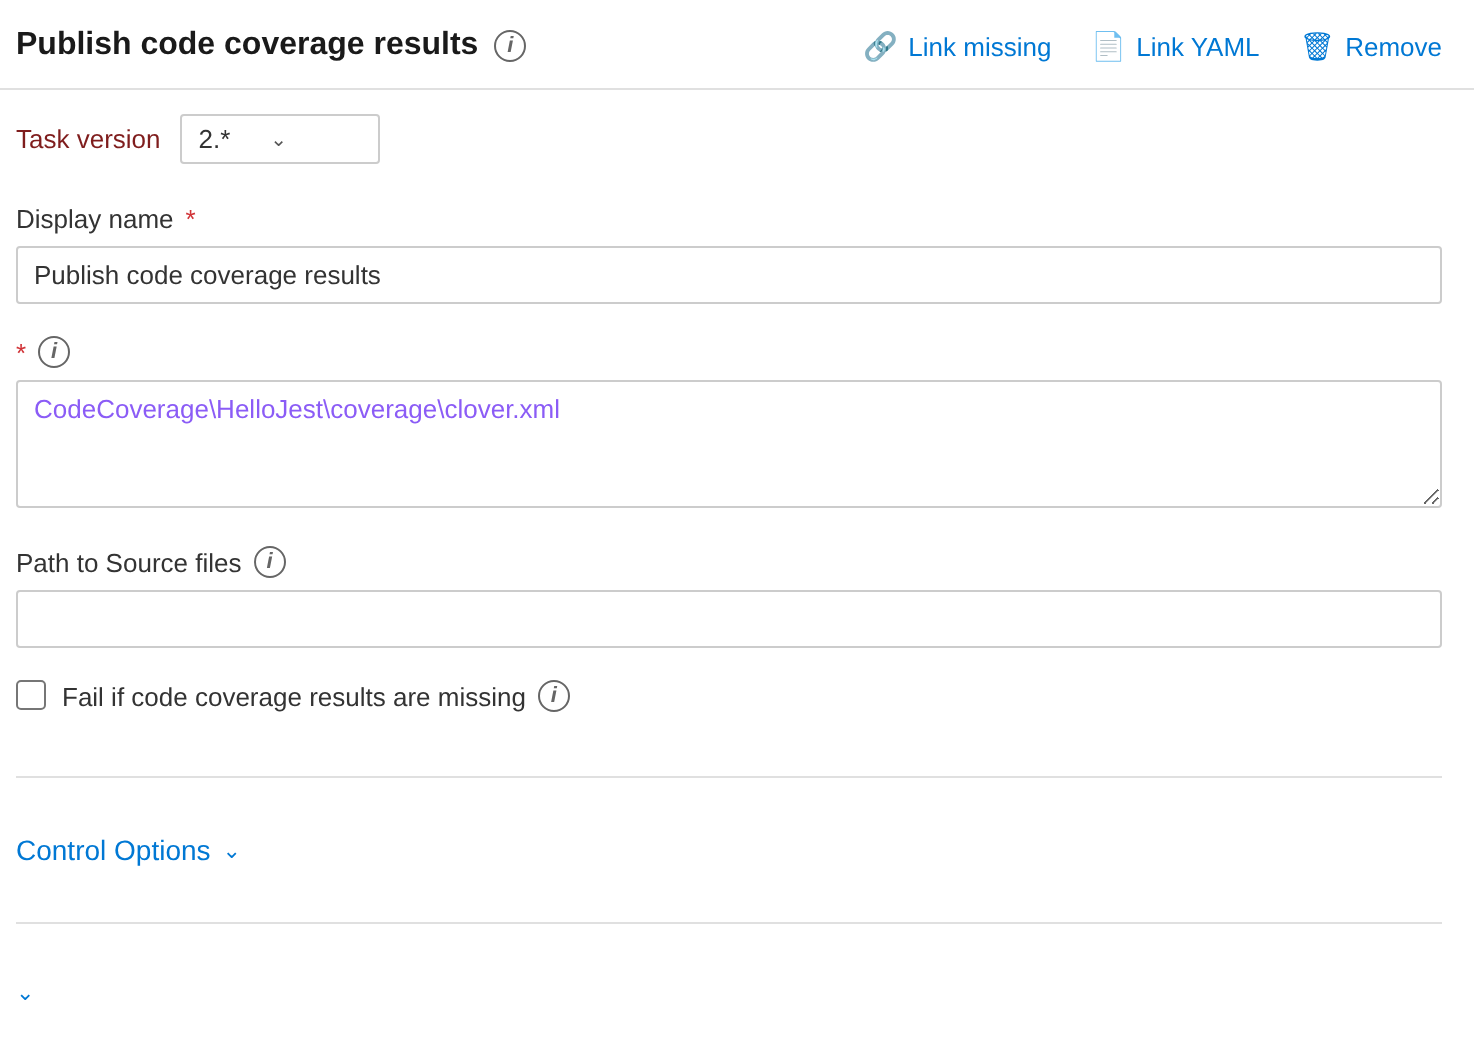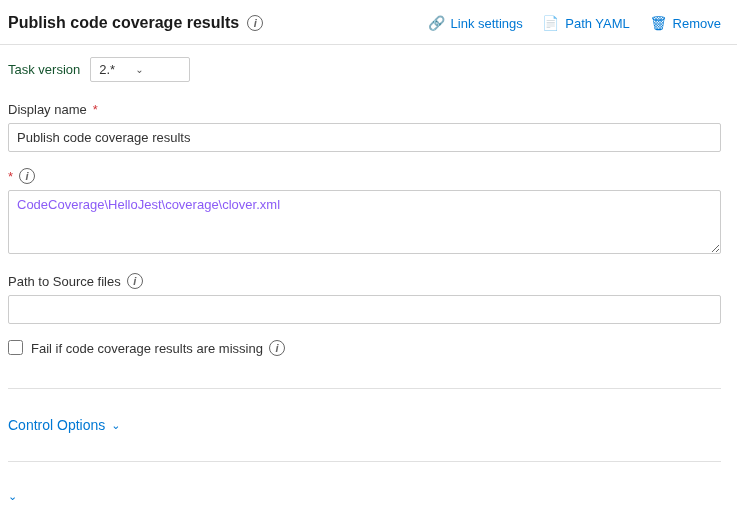--- a/index.html
+++ b/index.html
@@ -75,21 +75,21 @@
 
     .task-version-row {
       display: flex;
       align-items: center;
       gap: 10px;
       margin-bottom: 20px;
     }
 
     .task-version-label {
       font-size: 13px;
-      color: #14532d;
+      color: #7f1d1d;
     }
 
     .task-version-select {
       display: flex;
       align-items: center;
       border: 1px solid #ccc;
       border-radius: 2px;
       padding: 4px 8px;
       min-width: 100px;
       cursor: pointer;
@@ -190,25 +190,25 @@
 <body>
 
 <div class="header">
   <div class="header-left">
     <span class="header-title">Publish code coverage results</span>
     <span class="info-icon" title="Info">i</span>
   </div>
   <div class="header-actions">
     <button class="header-action-btn">
       <span class="action-icon">🔗</span>
-      <span>Link settings</span>
+      <span>Link missing</span>
     </button>
     <button class="header-action-btn">
       <span class="action-icon">📄</span>
-      <span>Path YAML</span>
+      <span>Link YAML</span>
     </button>
     <button class="header-action-btn">
       <span class="action-icon">🗑</span>
       <span>Remove</span>
     </button>
   </div>
 </div>
 
 <div class="content">
 

